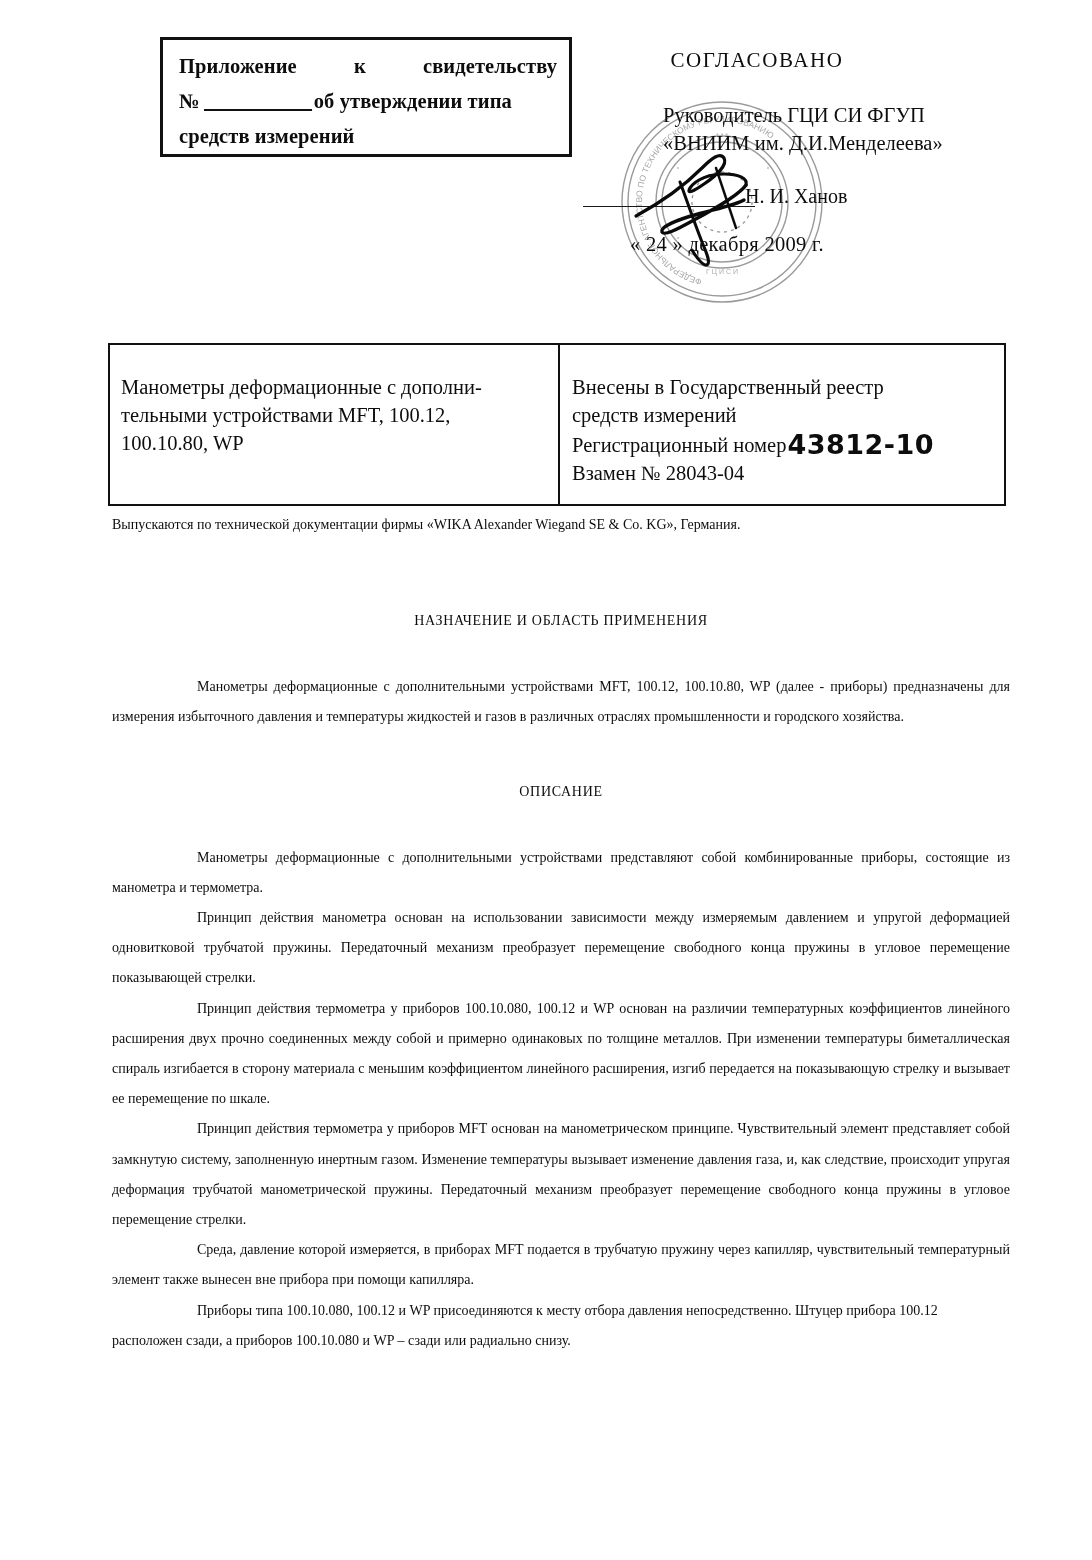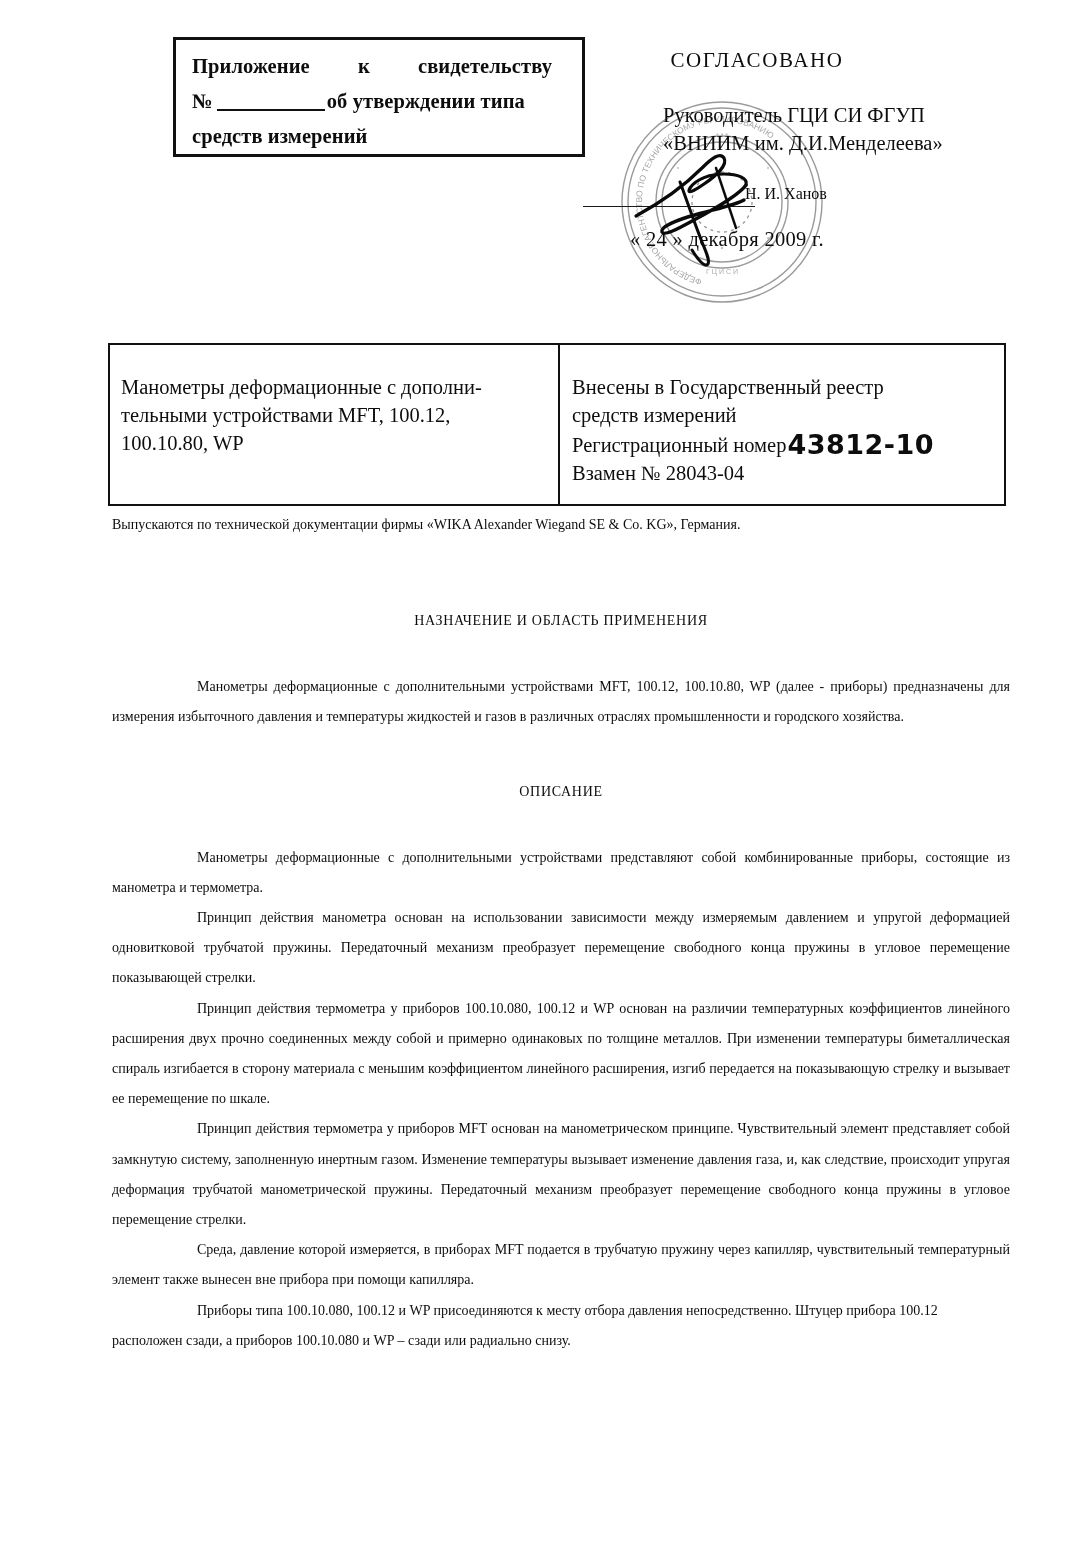--- a/index.html
+++ b/index.html
@@ -30,22 +30,21 @@
   }
 
   .appendix-box {
     position: absolute;
     left: 160px;
     top: 37px;
     width: 412px;
     height: 120px;
     border: 3px solid #111;
     box-sizing: border-box;
-    padding: 9px 30px 0 16px;
-    margin-left: 13px;
+    padding: 9px 12px 0 16px;
   }
   .appendix-line {
     font-weight: bold;
     font-size: 20.5px;
     line-height: 35px;
     letter-spacing: 0.1px;
     white-space: nowrap;
   }
   .appendix-line.justify {
     display: flex;
@@ -80,21 +79,21 @@
     margin-left: 88px;
     font-size: 20.5px;
     line-height: 28px;
     white-space: nowrap;
     position: relative;
     z-index: 3;
   }
   .approval-name {
     margin-top: 28px;
     margin-left: 170px;
-    font-size: 16px;
+    font-size: 20px;
     white-space: nowrap;
     position: relative;
     z-index: 3;
   }
   .approval-date {
     margin-top: 25px;
     margin-left: 55px;
     font-size: 20.5px;
     white-space: nowrap;
     position: relative;

